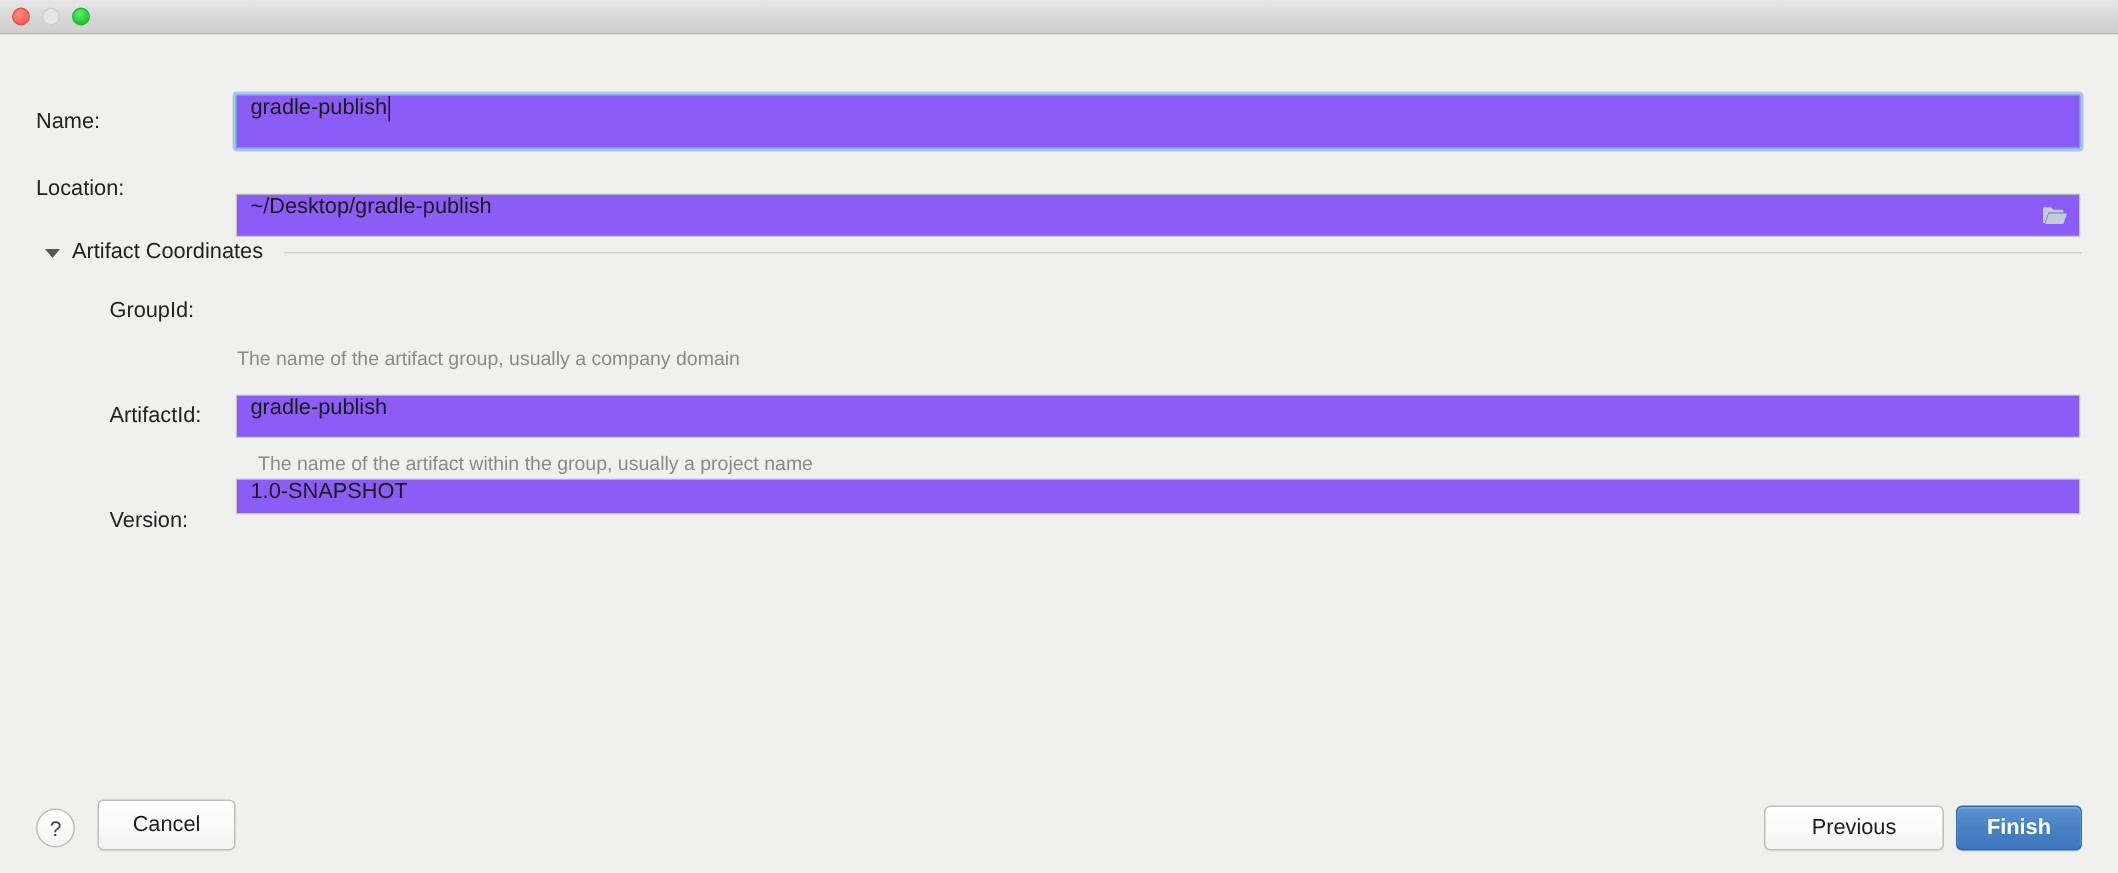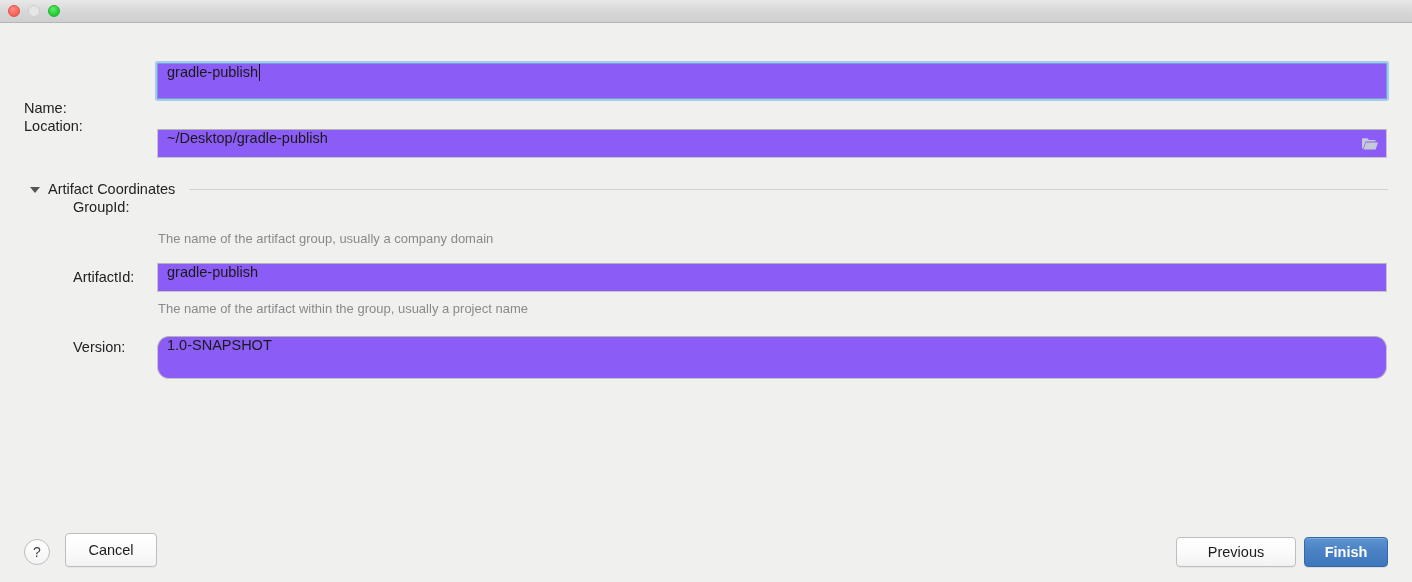--- a/index.html
+++ b/index.html
@@ -122,21 +122,20 @@
   
   .section-header {
     position: absolute;
     left: 30px;
     top: 136px;
     right: 24px;
     height: 18px;
     display: flex;
     align-items: center;
     gap: 8px;
-    margin-top: 21px;
   }
   .tri {
     width: 0; height: 0;
     border-left: 5px solid transparent;
     border-right: 5px solid transparent;
     border-top: 6px solid #555;
     flex: 0 0 auto;
     margin-top: 1px;
   }
   .section-title {
@@ -231,21 +230,21 @@
     <div class="traffic">
       <div class="dot close"></div>
       <div class="dot min"></div>
       <div class="dot zoom"></div>
     </div>
     <div class="title-text">New Project</div>
   </div>
 
   <div class="content">
 
-    <div class="label" style="position:absolute; left:24px; top:50px;margin-top:27px;">Name:</div>
+    <div class="label" style="position:absolute; left:24px; top:50px;">Name:</div>
     <div class="field focused" style="left:157px; top:40px; width:1230px; height:36px;">
       <span class="val">gradle-publish</span>
         <span class="caret"></span>
     </div>
 
     <div class="label" style="position:absolute; left:24px; top:95px;">Location:</div>
     <div class="field" style="left:157px; top:106px; width:1230px; height:29px;">
       <span class="val">~/Desktop/gradle-publish</span>
       <span class="browse">
         <svg width="18" height="14" viewBox="0 0 18 14" aria-hidden="true">
@@ -261,24 +260,24 @@
       <span class="sep-line"></span>
     </div>
 
     <div class="label" style="position:absolute; left:73px; top:176px;">GroupId:</div>
     <div class="hint" style="left:158px; top:208px;">The name of the artifact group, usually a company domain</div>
 
     <div class="label" style="position:absolute; left:73px; top:246px;">ArtifactId:</div>
     <div class="field" style="left:157px; top:240px; width:1230px; height:29px;">
       <span class="val">gradle-publish</span>
     </div>
-    <div class="hint" style="left:158px; top:278px;">The name of the artifact within the group, usually a project name</div>
+    <div class="hint" style="left:172px; top:278px;">The name of the artifact within the group, usually a project name</div>
 
     <div class="label" style="position:absolute; left:73px; top:316px;">Version:</div>
-    <div class="field" style="left:157px; top:313px; width:1230px; height:43px;border-radius:12px;">
+    <div class="field" style="left:157px; top:296px; width:1230px; height:24px;">
       <span class="val">1.0-SNAPSHOT</span>
     </div>
 
     <div class="footer">
       <div class="help-btn">?</div>
       <div class="btn btn-cancel">Cancel</div>
       <div class="btn btn-prev">Previous</div>
       <div class="btn primary btn-finish">Finish</div>
     </div>
 

